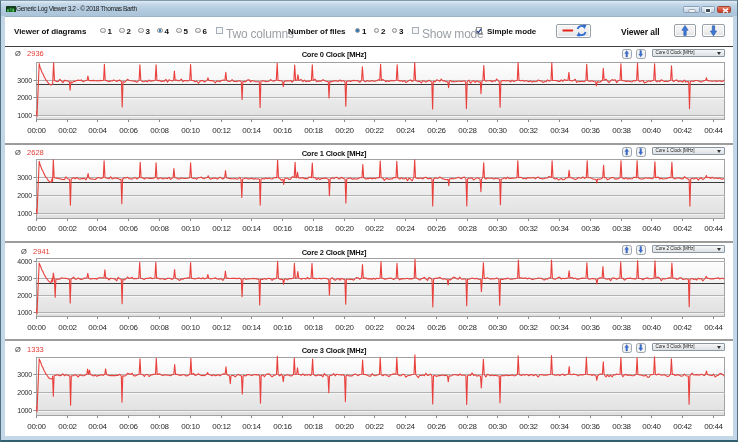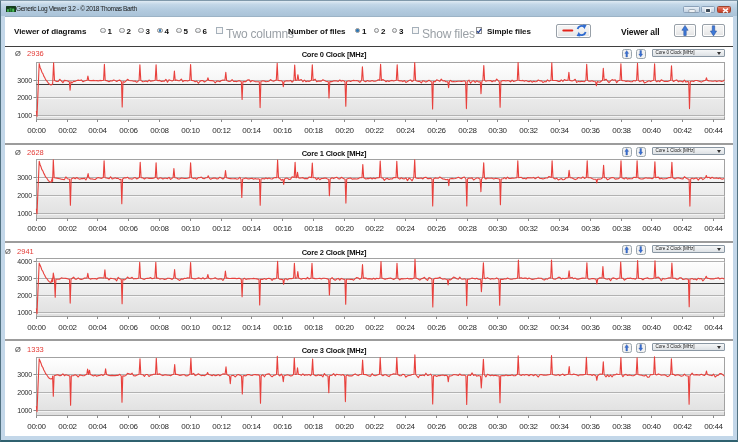--- a/index.html
+++ b/index.html
@@ -71,27 +71,27 @@
 <div class="chk dis" style="left:216px;top:27.2px"></div>
 <span class="dlbl" style="left:226px;top:27.0px">Two columns</span>
 <span class="lbl" style="left:288px;top:27.0px">Number of files</span>
 <div class="radio sel" style="left:354.5px;top:27.5px"></div>
 <span class="rnum" style="left:362.0px;top:27.0px">1</span>
 <div class="radio" style="left:373.5px;top:27.5px"></div>
 <span class="rnum" style="left:381.0px;top:27.0px">2</span>
 <div class="radio" style="left:391.5px;top:27.5px"></div>
 <span class="rnum" style="left:399.0px;top:27.0px">3</span>
 <div class="chk dis" style="left:412px;top:27.2px"></div>
-<span class="dlbl" style="left:422px;top:27.0px">Show files</span>
+<span class="dlbl" style="left:422px;top:27.0px">Show mode</span>
 <div class="chk" style="left:475.5px;top:27.2px">
     <svg style="position:absolute;left:-0.5px;top:-0.5px" width="6" height="6" viewBox="0 0 6 6">
       <path d="M1 3.2 L2.4 4.6 L5.2 0.9" stroke="#24408c" stroke-width="1.3" fill="none"></path>
     </svg>
   </div>
-<span class="lbl" style="left:487px;top:27.0px">Simple files</span>
+<span class="lbl" style="left:487px;top:27.0px">Simple mode</span>
 <div class="btn" style="left:555.5px;top:24px;width:35px;height:13.5px"></div>
 <svg class="abs" style="left:555.5px;top:24px" width="35" height="13.5" viewBox="0 0 35 13.5">
 <rect x="6.3" y="5.4" width="11" height="2.2" rx="1.1" fill="#e32219"></rect>
 <path d="M21.6 5.0 A4.1 4.1 0 0 1 28.4 3.0" stroke="#2f6bd0" stroke-width="1.8" fill="none"></path>
 <path d="M29.6 8.0 A4.1 4.1 0 0 1 22.8 10.0" stroke="#2f6bd0" stroke-width="1.8" fill="none"></path>
 <path d="M26.9 0.4 L30.6 1.0 L28.3 5.2 Z" fill="#2f6bd0"></path>
 <path d="M24.3 12.6 L20.6 12.0 L22.9 7.8 Z" fill="#2f6bd0"></path>
 </svg>
 <span class="lbl" style="left:621px;top:26.5px;font-size:8.5px">Viewer all</span>
 <div class="btn" style="left:673.5px;top:24px;width:22px;height:13.4px"></div>
@@ -335,21 +335,21 @@
     <text x="621.5" y="87" text-anchor="middle" class="axx">00:38</text>
     <line x1="651.5" y1="73.5" x2="651.5" y2="76" stroke="#8a8a8a" stroke-width="1"></line>
     <text x="651.5" y="87" text-anchor="middle" class="axx">00:40</text>
     <line x1="682.5" y1="73.5" x2="682.5" y2="76" stroke="#8a8a8a" stroke-width="1"></line>
     <text x="682.5" y="87" text-anchor="middle" class="axx">00:42</text>
     <line x1="713.5" y1="73.5" x2="713.5" y2="76" stroke="#8a8a8a" stroke-width="1"></line>
     <text x="713.5" y="87" text-anchor="middle" class="axx">00:44</text>
     <line x1="36.5" y1="40.5" x2="724.5" y2="40.5" stroke="#3c3c3c" stroke-width="1"></line>
     <path d="M36.4 65.5L37 70.8L37.9 49.1L39.2 20.1L40.1 22.2L41 24.3L41.9 27L42.9 28.4L43.8 30.8L44.7 32.2L45.6 34.3L46.6 35.3L47.5 36.5L48.4 37.9L49.5 38.9L51 39.5L52.5 35L52.6 38.8L53.3 30.1L54.2 35.1L54.4 36.5L55.2 54.3L55.9 36.3L58.2 36.3L59.8 36.1L61.3 34.8L62.9 35.3L64.4 35.3L65.9 35.4L67.5 35.8L69.5 36.5L70.2 60.1L71 36.3L73.6 34.2L75.2 36.2L76.7 36.1L78.2 34.9L79.8 36.1L81.3 36.4L82.9 35.9L84.4 35.1L87 35L87.8 30.4L88.7 35.1L90.6 36.3L92.1 35.5L93.6 35.7L95.2 35.5L96.7 36.2L98.2 35L99.8 34.8L101.3 34.8L104 35L104.9 26.7L105.7 35.1L107.5 35.1L109 36.8L110.6 35.2L112.1 35.5L113.6 35.7L115.2 36.1L116.7 37.9L118.2 34.3L119.8 35.8L121.3 36.5L122.1 60.8L122.8 36.3L124.4 36.9L125.9 36L127.5 34L129 35.4L130.6 35.2L132.1 34.3L133.6 36L135.2 35.5L136.7 35.8L138.8 35L139.7 19.2L140.5 35.1L142.9 35.9L144.4 36.4L145.9 35.5L147.5 35.4L149 35.3L150.6 34.6L152.1 35.8L153.6 35.3L154.9 35L155.8 19.3L156.6 35.1L158.2 35.1L159.8 36.1L161.3 35.7L162.9 35.8L164.4 36.4L165.9 36.3L167.5 35.3L169 35.3L170.6 35.6L172.1 36.4L173.7 35L174.6 26.6L175.4 35.1L176.7 35.6L178.2 36.5L179.8 37.4L181.3 35.9L182.9 36.3L184.4 35.3L185.9 35.5L187.5 34.8L189.7 35L190.6 19.5L191.4 35.1L193.6 35.7L195.2 35.9L196.7 35.5L198.3 34.9L199.8 35.3L201.3 35.9L202.9 34.7L204.4 36L207 35L207.9 31.5L208.7 35.1L210.6 35.9L212.1 35.7L213.6 35.5L215.2 34.7L216.7 35.8L218.3 36.2L219.8 35.9L221.3 35.7L222.9 37.5L224.6 35L225.4 28L226.3 35.1L227.5 35.1L229 35.5L230.6 35.5L232.1 35.3L233.6 35.4L235.2 35.4L236.7 35.7L238.3 35.4L239.8 35.4L241.3 36.5L242.1 53.6L242.9 36.3L244.4 35.3L245.9 36.4L247.5 35.9L249 35.9L250.6 35.7L252.1 35.7L253.6 35.4L255.2 35.7L256.7 35.9L259 36.5L259.7 62L260.5 36.3L262.9 36.4L264.4 35.5L265.9 36.4L267.5 35.5L269 35.4L270.6 35.7L272.1 37.3L273.6 35.6L275.2 35.9L276.7 35L277.6 18.3L278.4 35.1L279.8 36.3L281.3 36.4L282.9 36.5L283.6 41.3L284.4 36.3L285.9 35.8L287.5 36.9L289 35.6L290.6 35.5L292.1 35.6L293.6 35L294.4 20.3L295.3 35.1L297 35L297.8 28.5L298.7 35.1L301.3 36.3L302.9 35.5L304.4 35.5L305.9 36.1L307.5 34.3L309 35.9L311.1 35L312 20.4L312.8 35.1L315.2 35.6L316.7 35.7L318.3 35.5L319.8 35.2L321.3 36L322.9 35.3L324.4 35.3L325.9 35.5L327.5 35.9L328.7 36.5L329.4 52L330.2 36.3L332.1 34.7L333.6 36.3L335.2 37.3L336.7 36L338.3 35.4L339.8 37.1L341.3 35.4L342.9 36.1L344.9 36.5L345.7 61.3L346.4 36.3L349 36.2L350.6 36.4L352.1 36.3L353.6 37.2L355.2 35.6L356.7 34.5L358.3 35L359.8 36.2L361.6 35L362.5 21.6L363.3 35.1L365.9 35.1L367.5 36L369 35.6L370.6 35.9L372.1 36.3L373.6 35.2L375.2 36.3L376.7 35.3L378.3 35.8L380.1 35L381 18.6L381.8 35.1L384.4 36.1L385.9 36.1L387.5 35.6L389 35.2L390.6 35.1L392.1 35.8L393.6 36.4L396.2 35L397 20.4L397.9 35.1L399.8 36.9L401.3 35.6L402.9 35.9L404.4 35.7L405.9 35.8L407.5 35.3L409 36L410.6 35.6L412.1 35.9L414.2 35L415 16.3L415.9 35.1L418.3 36.1L419.8 37.1L421.3 35.8L422.9 35.4L424.4 34.3L425.9 36.1L427.5 37.4L429 34.5L430.6 35.2L432 36.5L432.8 63.9L433.6 36.3L435.2 35.3L436.7 35.4L438.3 35.1L439.8 34.2L441.3 35.6L442.9 36.2L444.4 35.8L445.9 36.2L447.3 36.5L448.1 41.9L448.9 36.3L450.6 36.9L452.1 35.5L453.6 34.1L455.2 34.8L456.7 35.8L458.3 36.2L459.8 34.1L461.3 36L462.9 36.3L464.4 35.8L466 36.5L466.7 62.6L467.5 36.3L469 36.1L470.6 35.7L472.1 35.1L473.6 35.5L475.2 35.9L476.7 35.3L478.3 36.3L480.7 36.5L481.4 48.6L482.2 36.3L482.5 35L483.4 19.8L484.2 35.1L485.9 35.6L487.5 34.6L489 35.6L490.6 36.2L492.1 35.6L493.6 36L495.2 35.7L496.7 34.9L498.9 36.5L499.7 62.2L500.5 36.3L502.9 36.4L504.4 35.8L506 36L507.5 35L509 35.7L510.6 36.2L512.1 36.2L513.6 35.8L515.2 35.7L517.6 35L518.4 17L519.3 35.1L521.3 34.7L522.9 35.5L524.4 35.1L526 35.1L527.5 35.9L529 35.1L530.6 35.8L532.1 36.4L533.6 36.3L535.2 35.8L536.7 35.6L538.3 35.1L539.8 35.3L541.3 35.2L542.9 36.4L544.4 37L546 35.8L547.5 36.2L549 34.9L550.7 35L551.5 17.1L552.4 35.1L553.6 36L555.2 36.2L556.7 35.6L558.3 34.4L559.8 34.3L561.3 36.1L562.9 35.3L564.4 35.7L566 35.4L568.2 35L569.1 27.7L569.9 35.1L572.1 34.4L573.6 35.8L575.2 35.1L576.7 36.1L578.3 36.3L579.8 35.7L581.3 35.4L582.9 35.1L584.4 35.3L586 35L586.9 19.7L587.7 35.1L589 36.3L590.6 36L592.1 35.5L593.6 35.6L596.1 36.5L596.9 41L597.6 36.3L599.8 34.8L602.1 35L602.9 23.6L603.8 35.1L606 36L607.5 36.3L609 35.6L610.6 37.7L612.1 35.2L613.6 34.9L615.2 35.6L616.7 36.3L618.3 35.3L619.9 35L620.7 19L621.6 35.1L622.9 35.2L624.4 37.1L626 36L627.5 35.2L629 35.4L630.6 35.1L632.1 35.7L633.6 35.6L635.2 36.2L636.8 35L637.6 17.5L638.5 35.1L639.8 35.5L641.3 35.5L642.9 36.8L644.4 35.6L646 35.2L647.5 34.8L649 35.8L650.6 35.8L652.1 35.7L654.1 35L655 17.8L655.8 35.1L658.3 34.1L659.8 35.5L661.3 37.7L662.9 35.4L664.4 36L666 35.7L667.5 35.3L669 34.9L671.1 35L671.9 20L672.8 35.1L675.2 35.2L676.7 36.3L678.3 36L679.8 34.7L681.3 34.8L682.9 36.5L684.4 36.2L686 35.7L688.4 36.5L689.2 63.7L689.9 36.3L692.1 35.5L693.6 36.4L695.2 36L696.7 37L698.3 35.2L699.8 35.9L701.3 35.5L702.9 37.9L705.4 35L706.2 33.2L707.1 35.1L709 35.5L710.6 35.9L712.1 35.7L713.6 35.9L715.2 35.4L716.7 35.3L718.3 34.7L719.8 36L721.3 35.3L722.9 35.3L724.4 36.2" fill="none" stroke="#e8403c" stroke-width="1.1" stroke-linejoin="round"></path>
   </svg>
-<span class="phdr" style="left:5px;top:247.0px;color:#333">Ø&nbsp;&nbsp;&nbsp;<span class="avg">2941</span></span>
+<span class="phdr" style="left:21px;top:247.0px;color:#333">Ø&nbsp;&nbsp;&nbsp;<span class="avg">2941</span></span>
 <span class="ptitle" style="left:301px;top:247.8px;width:66px;text-align:center">Core 2 Clock [MHz]</span>
 <svg class="abs" style="left:621.5px;top:245.0px" width="10" height="10" viewBox="0 0 10 10">
     <rect x="0.5" y="0.5" width="9" height="9" rx="2" fill="#f2f2f2" stroke="#9aa5ad"></rect>
     <path d="M4.7 1.6 L6.6 4.4 L5.5 4.4 L5.5 7.9 L3.9 7.9 L3.9 4.4 L2.8 4.4 Z" fill="#3a70d4" stroke="#2a52a0" stroke-width="0.35"></path>
   </svg>
 <svg class="abs" style="left:635.5px;top:245.0px" width="10" height="10" viewBox="0 0 10 10">
     <rect x="0.5" y="0.5" width="9" height="9" rx="2" fill="#f2f2f2" stroke="#9aa5ad"></rect>
     <path d="M4.7 7.9 L2.8 5.1 L3.9 5.1 L3.9 1.6 L5.5 1.6 L5.5 5.1 L6.6 5.1 Z" fill="#3a70d4" stroke="#2a52a0" stroke-width="0.35"></path>
   </svg>
 <div class="combo" style="top:245.0px">Core 2 Clock [MHz]<span class="ar"></span></div>

